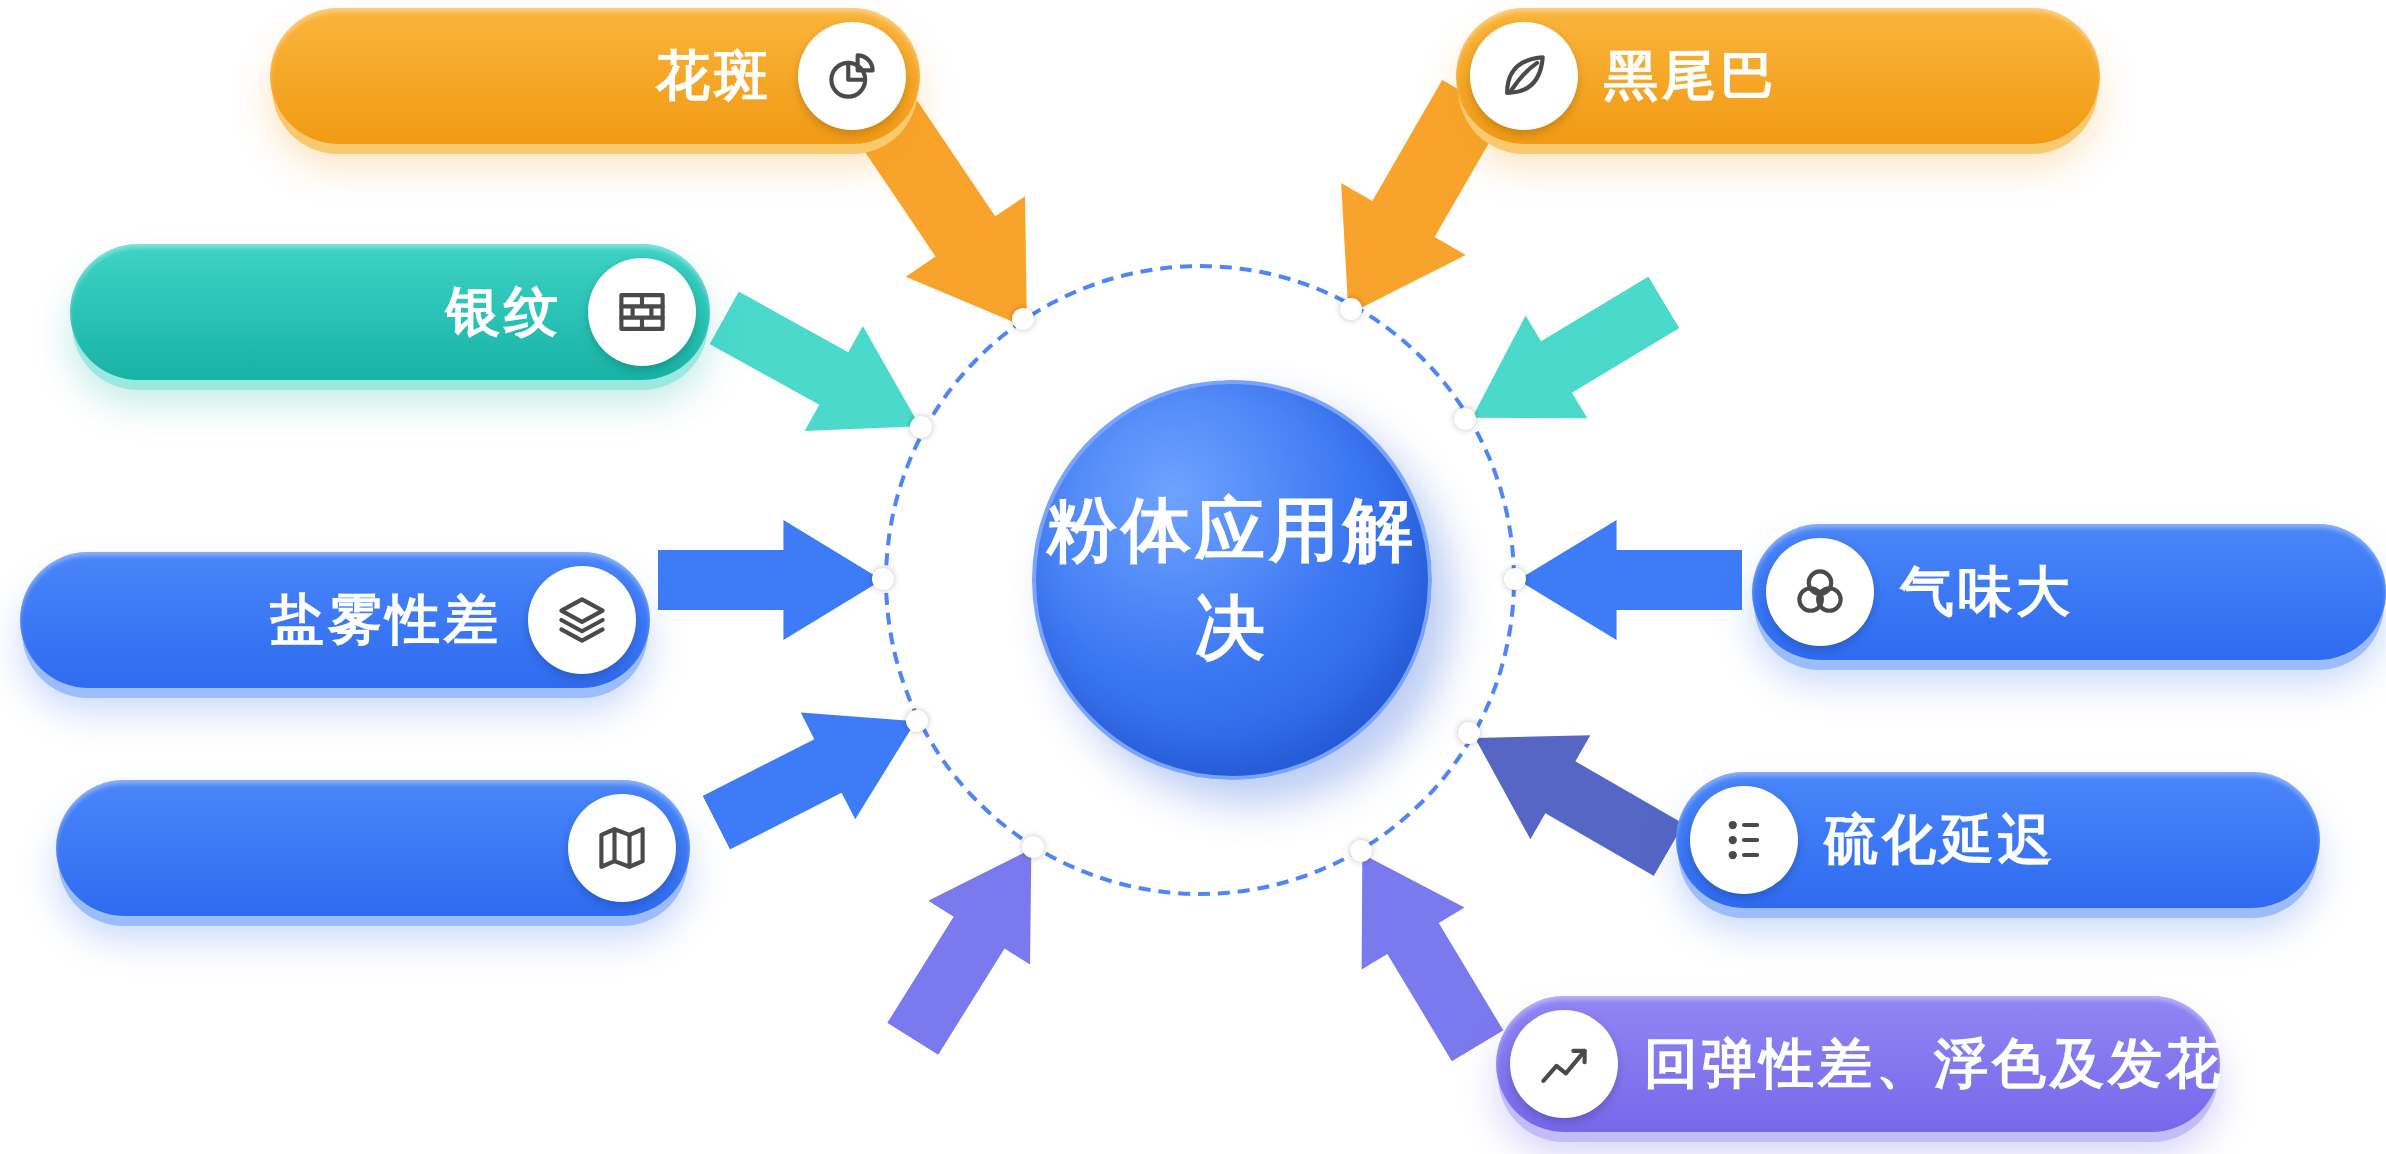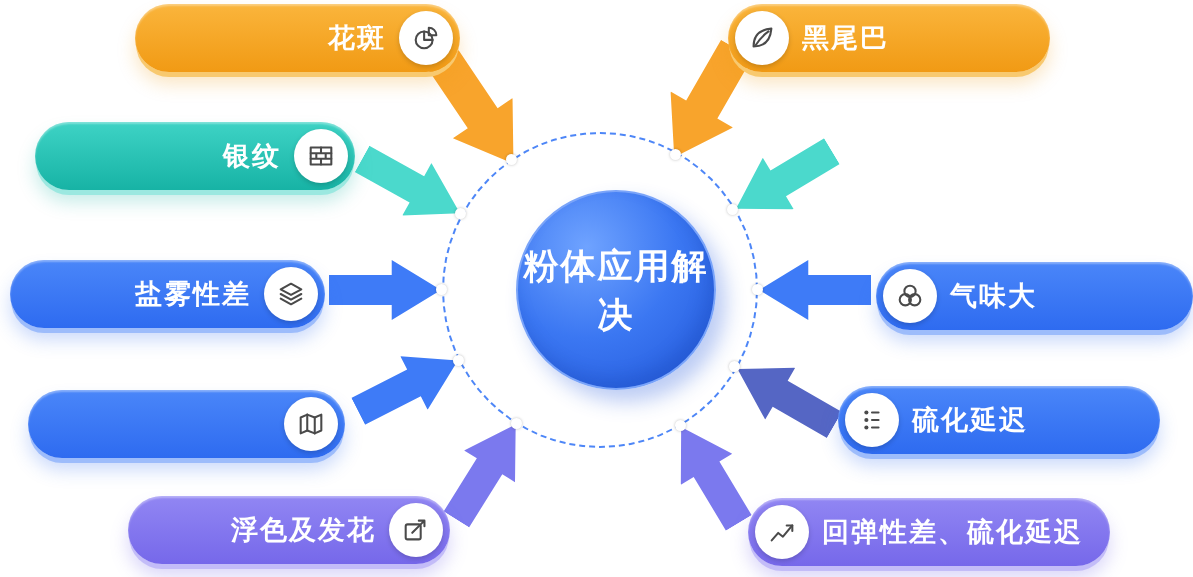--- a/index.html
+++ b/index.html
@@ -48,21 +48,21 @@
               box-shadow: inset 0 2px 2px rgba(255,255,255,.35), 0 6px 0 -1px #9be8e0, 0 12px 18px rgba(23,179,165,.25); }
   .c-blue   { background: linear-gradient(180deg, #4a86f9 0%, #2e6bf0 100%);
               box-shadow: inset 0 2px 2px rgba(255,255,255,.35), 0 6px 0 -1px #9dbcfb, 0 12px 18px rgba(46,107,240,.25); }
   .c-purple { background: linear-gradient(180deg, #9186f3 0%, #7668ea 100%);
               box-shadow: inset 0 2px 2px rgba(255,255,255,.35), 0 6px 0 -1px #c3bcf8, 0 12px 18px rgba(118,104,234,.28); }
 
   .p1  { left: 135px; top: 4px;   width: 325px; }
   .p2  { left: 728px; top: 4px;   width: 322px; }
   .p3  { left: 35px;  top: 122px; width: 320px; }
   .p4  { left: 835px; top: 132px; width: 320px; }
-  .p5  { left: 10px;  top: 260px; width: 315px; justify-content: flex-end; }
+  .p5  { left: 10px;  top: 276px; width: 315px; justify-content: flex-end; }
   .p6  { left: 876px; top: 262px; width: 317px; }
   .p7  { left: 28px;  top: 390px; width: 317px; }
   .p8  { left: 838px; top: 386px; width: 322px; }
   .p9  { left: 128px; top: 496px; width: 322px; }
   .p10 { left: 748px; top: 498px; width: 362px; }
 
   
   .arrow {
     position: absolute; width: 112px; height: 60px; z-index: 2;
     clip-path: polygon(0 25%, 56% 25%, 56% 0, 100% 50%, 56% 100%, 56% 75%, 0 75%);
@@ -168,29 +168,20 @@
 
   <div class="pill c-blue p7 align-right">
     <span class="icon-circle">
       <svg viewBox="0 0 32 32" width="30" height="30">
         <path d="M5 9 12 6 20 9 27 6 V23 L20 26 12 23 5 26 Z"></path>
         <path d="M12 6 V23 M20 9 V26"></path>
       </svg>
     </span>
   </div>
 
-  <div class="pill c-purple p9 align-right">
-    <span class="pill-label">浮色及发花</span>
-    <span class="icon-circle">
-      <svg viewBox="0 0 32 32" width="30" height="30">
-        <rect x="5" y="10" width="16" height="16" rx="2"></rect>
-        <path d="M12 19 25 6 M19 6 h6 v6"></path>
-      </svg>
-    </span>
-  </div>
 
   <div class="pill c-orange p2 align-left">
     <span class="icon-circle">
       <svg viewBox="0 0 32 32" width="30" height="30">
         <path d="M7 25 C7 13 14 7 26 6 C25 18 19 25 7 25 Z"></path>
         <path d="M9 24 C13 18 17 13 23 9"></path>
       </svg>
     </span>
     <span class="pill-label">黑尾巴</span>
   </div>
@@ -219,16 +210,16 @@
     <span class="pill-label">硫化延迟</span>
   </div>
 
   <div class="pill c-purple p10 align-left">
     <span class="icon-circle">
       <svg viewBox="0 0 32 32" width="30" height="30">
         <path d="M5 25 12 17 17 21 27 9"></path>
         <path d="M21 9 h6 v6"></path>
       </svg>
     </span>
-    <span class="pill-label">回弹性差、硫化延迟</span>
+    <span class="pill-label">回弹性差、浮色及发花</span>
   </div>
 
 </div>
 
 </body></html>

